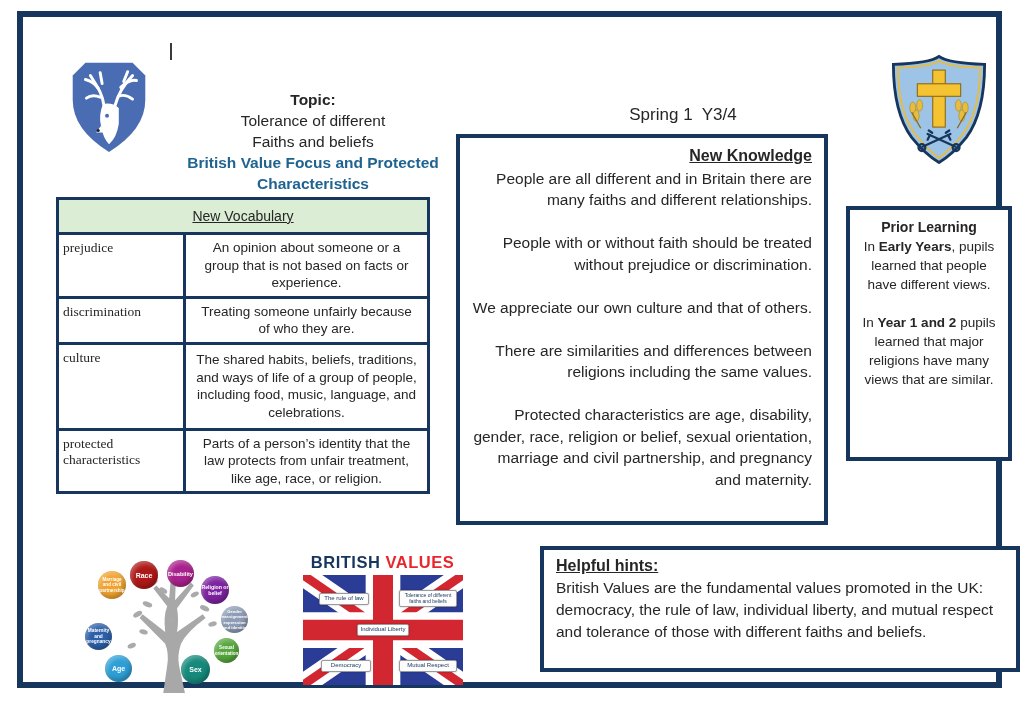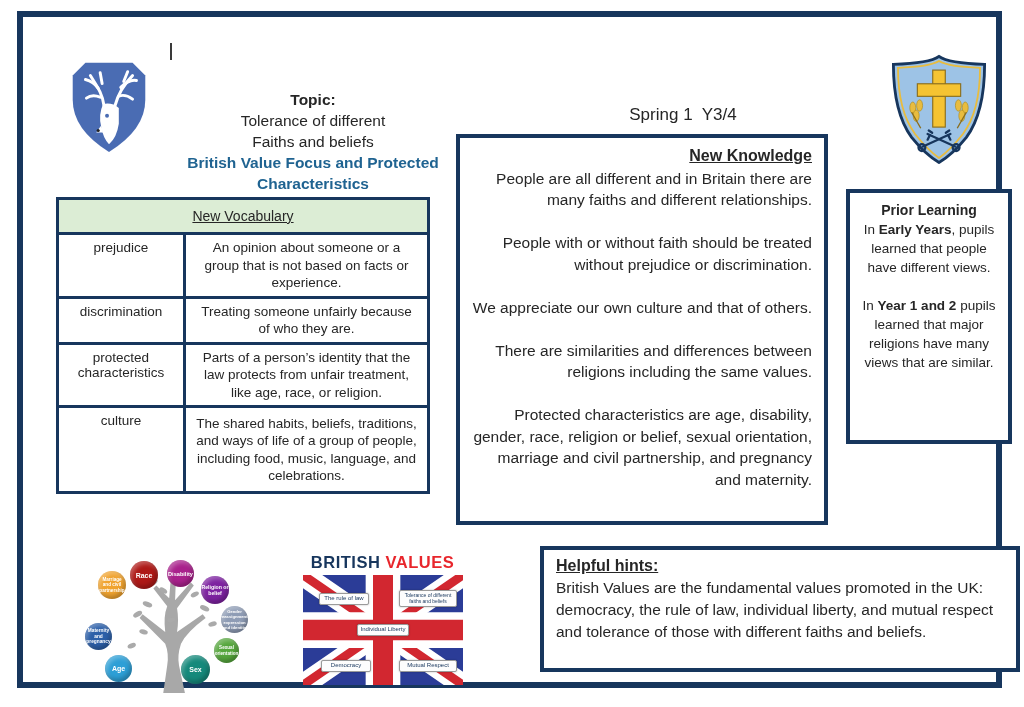--- a/index.html
+++ b/index.html
@@ -11,29 +11,29 @@
   #cursor-bar { left:147px; top:26px; width:2px; height:17px; background:#3a3a3a; }
   #topic-block { left:140px; top:52px; width:300px; text-align:center; font-size:15.5px; line-height:21px;margin-top:20px; }
   #topic-block .t-label { font-weight:bold; }
   #topic-block .t-focus { font-weight:bold; color:#1f6391; }
   #cycle-title { left:535px; top:40px; width:250px; text-align:center; font-size:17px; line-height:23px; white-space:pre; }
 
   
   #vocab { left:33px; top:180px; width:374px; border-collapse:collapse; font-size:13.5px;border-radius:7px; }
   #vocab th, #vocab td { border:3px solid #17365d; }
   #vocab th { background:#dcedd5; height:35px; font-weight:normal; text-decoration:underline; font-size:14px; }
-  #vocab td.term { width:127px; text-align:center; vertical-align:top; padding:5px 4px; }
+  #vocab td.term { width:127px; text-align:left; vertical-align:top; padding:5px 4px;font-family:Liberation Serif, serif; }
   #vocab td.def  { text-align:center; vertical-align:middle; padding:4px 8px; line-height:17.5px; }
 
   
   .navy-box { border:4px solid #17365d; background:#fff; }
   #knowledge-box { left:433px; top:117px; width:372px; height:391px; padding:7px 12px; text-align:right; font-size:15.5px; line-height:21.5px; }
   #knowledge-box h3 { font-size:16px; text-decoration:underline; margin-bottom:1px; }
   #knowledge-box p { margin-bottom:21.5px; }
-  #prior-box { left:823px; top:172px; width:166px; height:255px; padding:8px 6px; text-align:center; font-size:13.5px; line-height:19px; }
+  #prior-box { left:823px; top:189px; width:166px; height:255px; padding:8px 6px; text-align:center; font-size:13.5px; line-height:19px; }
   #prior-box h3 { font-size:14px; margin-bottom:0; }
   #prior-box p { margin-bottom:19px; }
   #prior-box b { font-weight:bold; }
   #hints-box { left:517px; top:529px; width:480px; height:126px; padding:5px 12px; font-size:15.5px; line-height:22px; }
   #hints-box h3 { font-size:16px; text-decoration:underline; }
 
   
   #tree { left:58px; top:538px; width:200px; height:138px; }
   .circle { position:absolute; border-radius:50%; color:#ffffff; display:flex; align-items:center; justify-content:center; text-align:center; font-weight:bold; box-shadow:inset -2px -3px 4px rgba(0,0,0,.25), inset 2px 3px 4px rgba(255,255,255,.3); }
   .c-marriage { left:17px;  top:16px;  width:28px; height:28px; font-size:4.6px; line-height:1.15; }
@@ -131,27 +131,27 @@
       <th colspan="2">New Vocabulary</th>
     </tr>
     <tr style="height:61px;">
       <td class="term">prejudice</td>
       <td class="def">An opinion about someone or a group that is not based on facts or experience.</td>
     </tr>
     <tr style="height:40px;">
       <td class="term">discrimination</td>
       <td class="def">Treating someone unfairly because of who they are.</td>
     </tr>
+    <tr style="height:86px;">
+      <td class="term">culture</td>
+      <td class="def">The shared habits, beliefs, traditions, and ways of life of a group of people, including food, music, language, and celebrations.</td>
+    </tr>
     <tr style="height:60px;">
       <td class="term">protected characteristics</td>
       <td class="def">Parts of a person’s identity that the law protects from unfair treatment, like age, race, or religion.</td>
-    </tr>
-    <tr style="height:86px;">
-      <td class="term">culture</td>
-      <td class="def">The shared habits, beliefs, traditions, and ways of life of a group of people, including food, music, language, and celebrations.</td>
     </tr>
   </tbody>
     </table>
 
   <div id="knowledge-box" class="abs navy-box">
     <h3>New Knowledge</h3>
     <p>People are all different and in Britain there are many faiths and different relationships.</p>
     <p>People with or without faith should be treated without prejudice or discrimination.</p>
     <p>We appreciate our own culture and that of others.</p>
     <p>There are similarities and differences between religions including the same values.</p>

